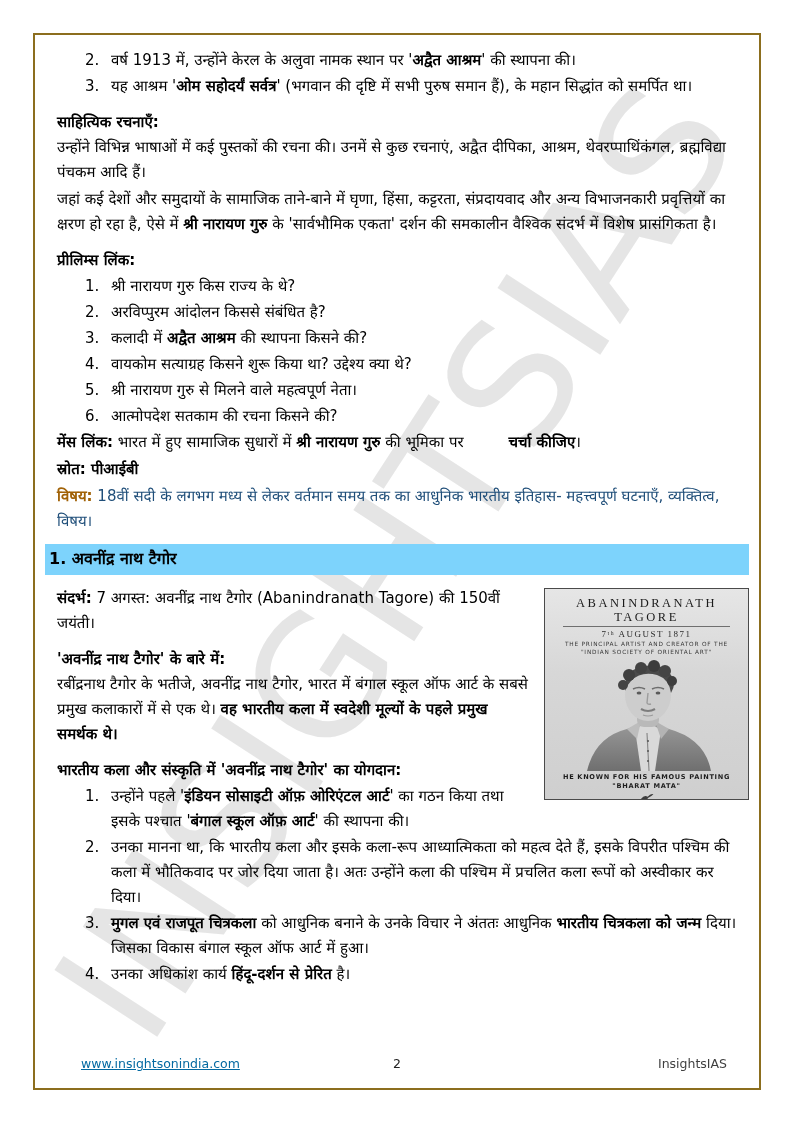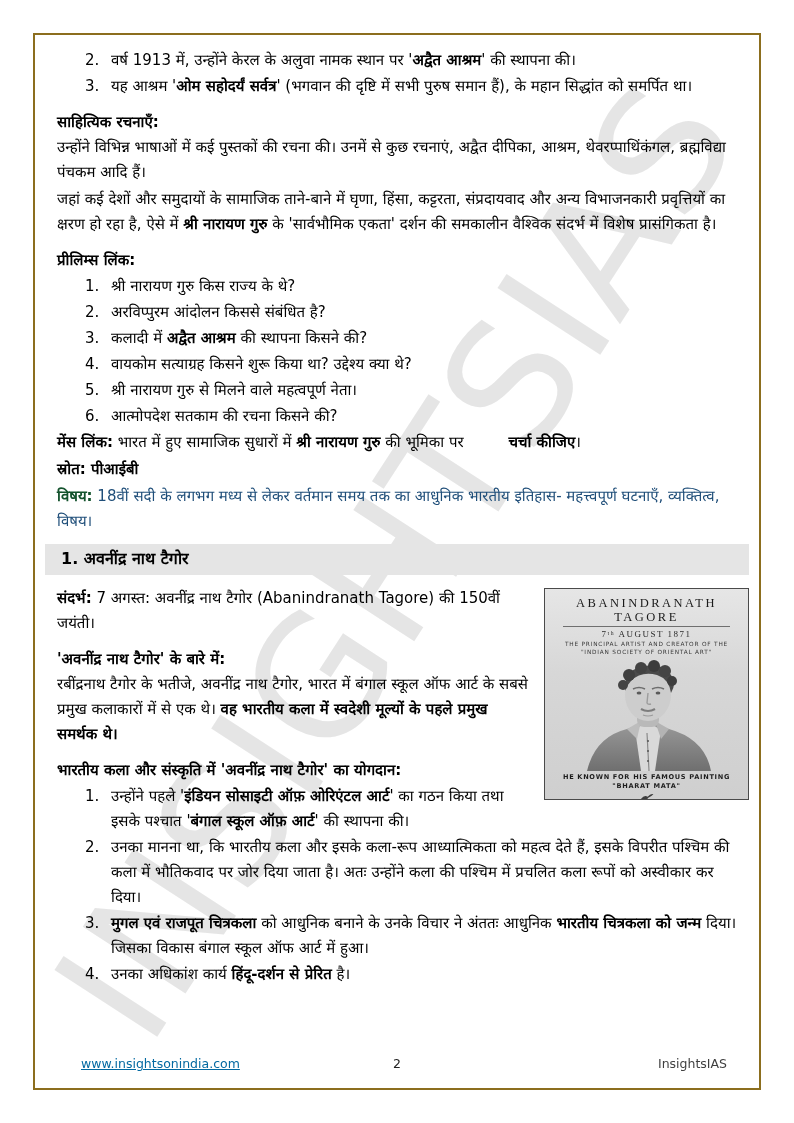--- a/index.html
+++ b/index.html
@@ -18,24 +18,24 @@
     border:2px solid #8c6e1e;z-index:1;background:transparent;
   }
   .content{position:absolute;left:0;top:0;right:0;bottom:0;padding:12px 22px 0 22px;overflow:hidden;}
   .row{display:flex;margin:1px 0;}
   .row .n{flex:none;width:26px;margin-left:28px;}
   .row .t{flex:1;}
   .h{font-weight:bold;margin-top:11px;}
   p.body{margin:0 0 2px 0;}
   .inline-label{font-weight:bold;}
   .topic{color:#1f4e79;margin-top:30px;}
-  .topic .inline-label{color:#14532d;}
+  .topic .inline-label{color:#a16207;}
   .band{
-    background:#e5e5e5;font-weight:bold;font-size:16px;line-height:20px;
-    padding:5px 8px 6px 16px;margin:10px -12px 11px -12px;
+    background:#7dd3fc;font-weight:bold;font-size:16px;line-height:20px;
+    padding:5px 8px 6px 4px;margin:10px -12px 11px -12px;
   }
   .article{line-height:25px;}
   .article .row .n{margin-left:28px;}
   .poster{
     float:right;width:205px;height:212px;margin:2px -12px 8px 14px;
     background:#dcdcdc;border:1px solid #4a4a4a;box-sizing:border-box;
     text-align:center;overflow:hidden;position:relative;
     background:linear-gradient(#e6e6e6,#d7d7d7 40%,#cfcfcf);
   }
   .p-title{font-family:"Liberation Serif","DejaVu Serif",serif;font-size:12.5px;letter-spacing:2.5px;color:#1b1b1b;margin-top:7px;line-height:14px;}

